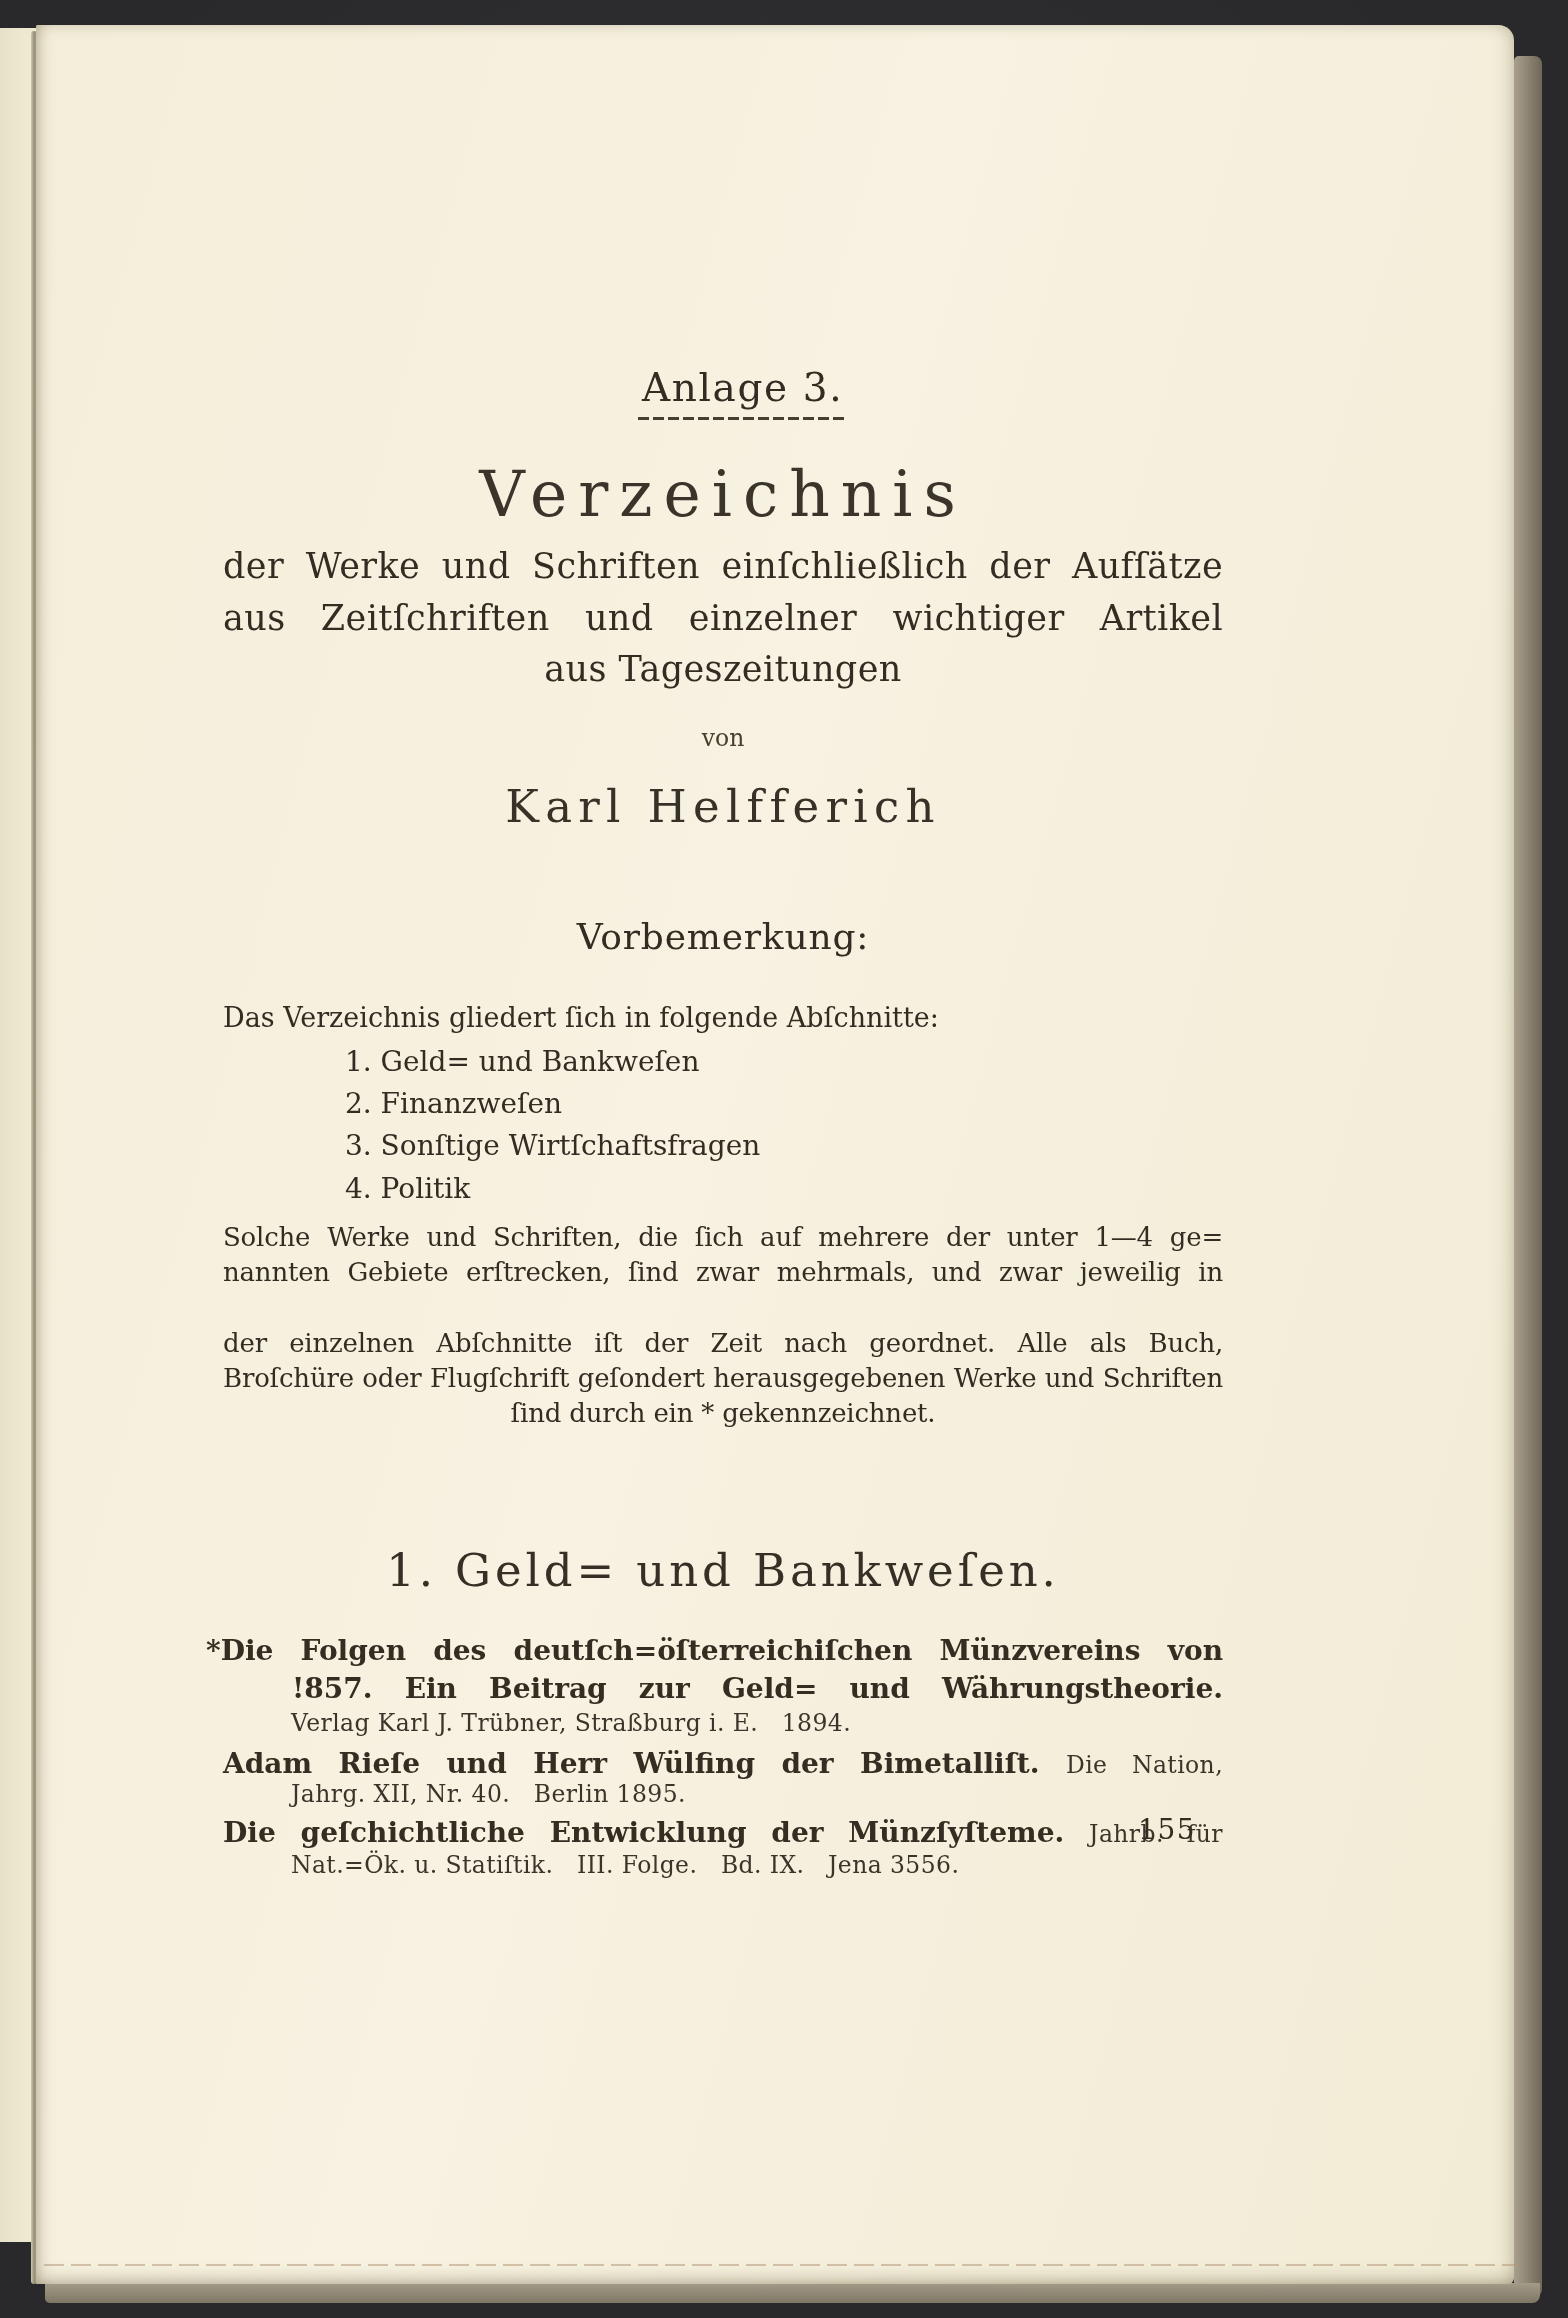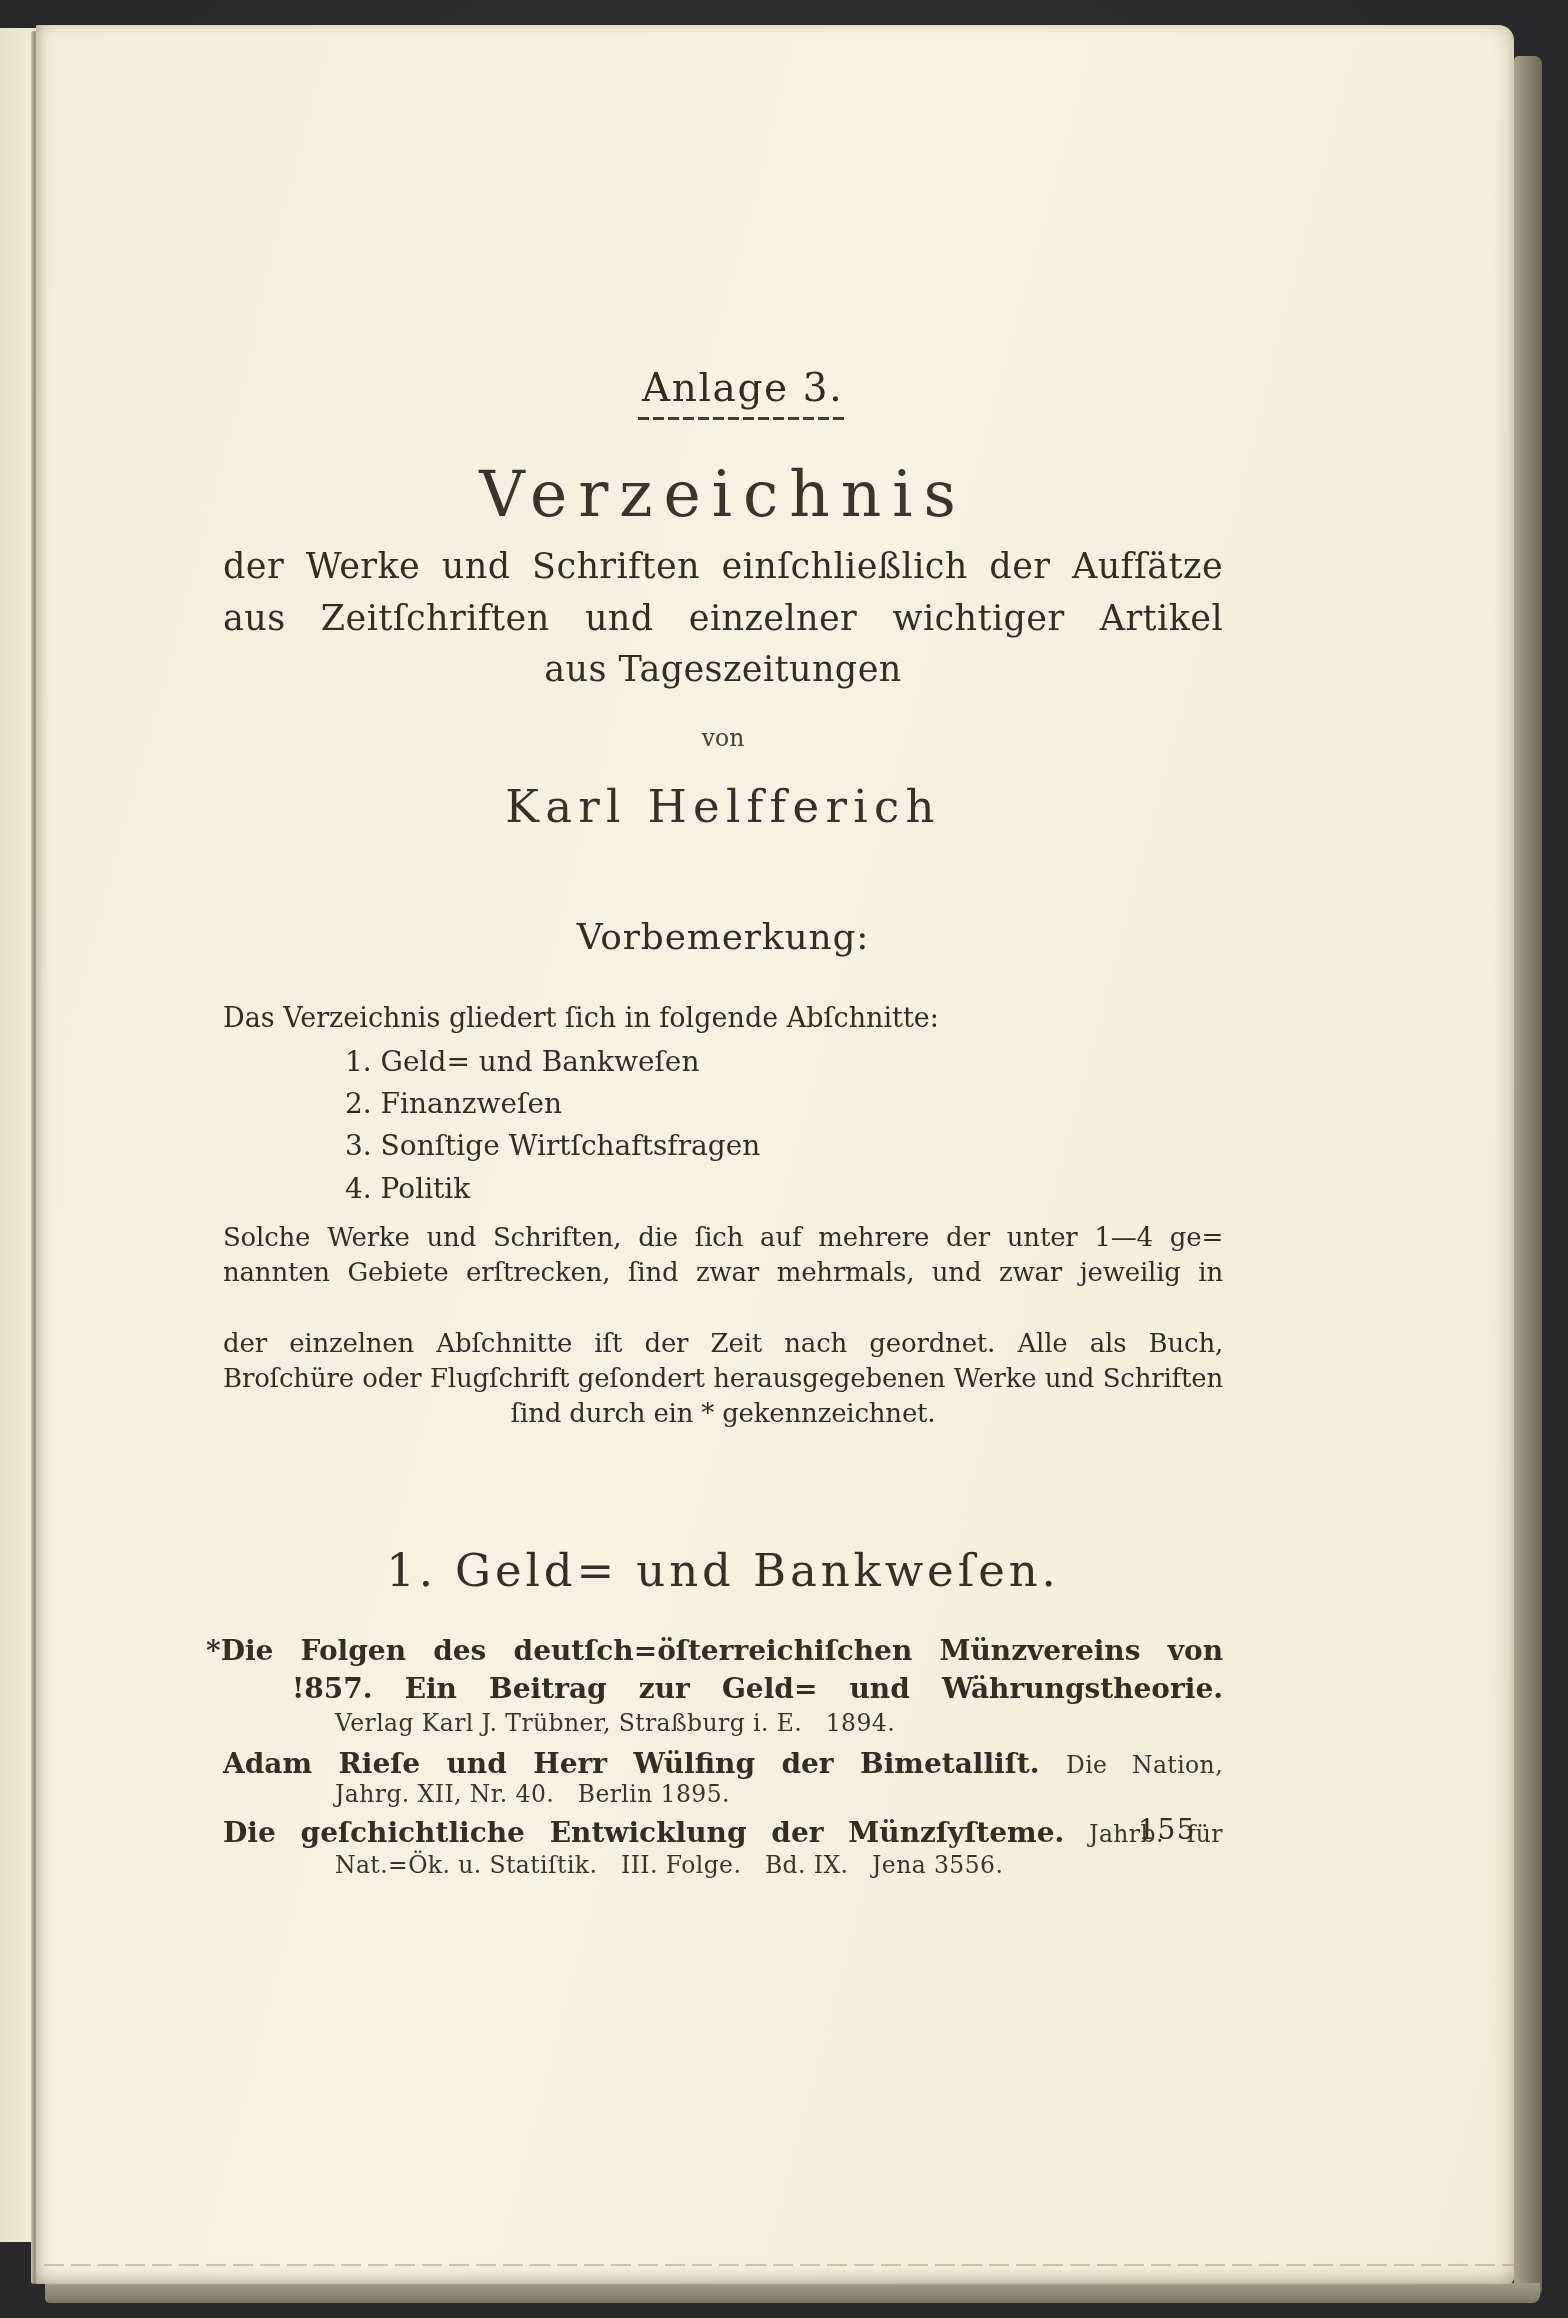--- a/index.html
+++ b/index.html
@@ -42,21 +42,21 @@
   .author{top:755px;font-size:45px;letter-spacing:6.3px;color:#383127;}
   .vorb-head{top:891px;font-size:36px;letter-spacing:0.8px;}
   .body-text{font-size:27px;}
   .list-item{position:absolute;left:309px;width:784px;font-size:28px;}
   .note{font-size:26px;letter-spacing:-0.2px;}
   .sec-head{top:1519px;font-size:45px;letter-spacing:3.9px;color:#362f25;}
   .entry{font-size:28px;font-weight:bold;color:#342d22;}
   .src{font-size:23.5px;font-weight:normal;letter-spacing:0.4px;color:#3b342а;}
   .src{color:#3b342a;}
   .src-line{position:absolute;left:255px;width:902px;font-size:23.5px;white-space:pre-wrap;
-            letter-spacing:0.4px;color:#3b342a;margin-left:44px;}
+            letter-spacing:0.4px;color:#3b342a;}
   .pageno{position:absolute;left:1102px;top:1788px;font-size:28px;letter-spacing:1.6px;}
 </style>
 </head>
 <body>
 
 <div class="scene">
 
   <div class="under-page"></div>
   <div class="fold-line"></div>
   <div class="edge-right"></div>

